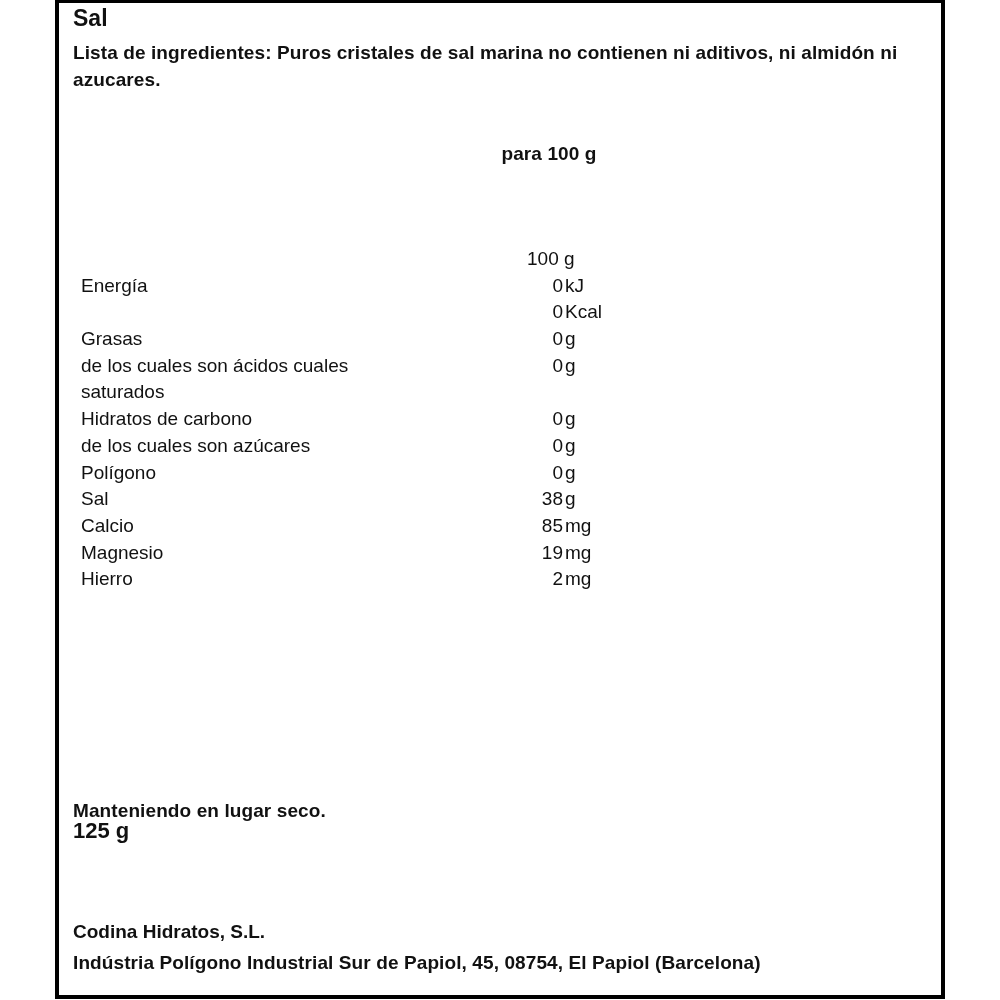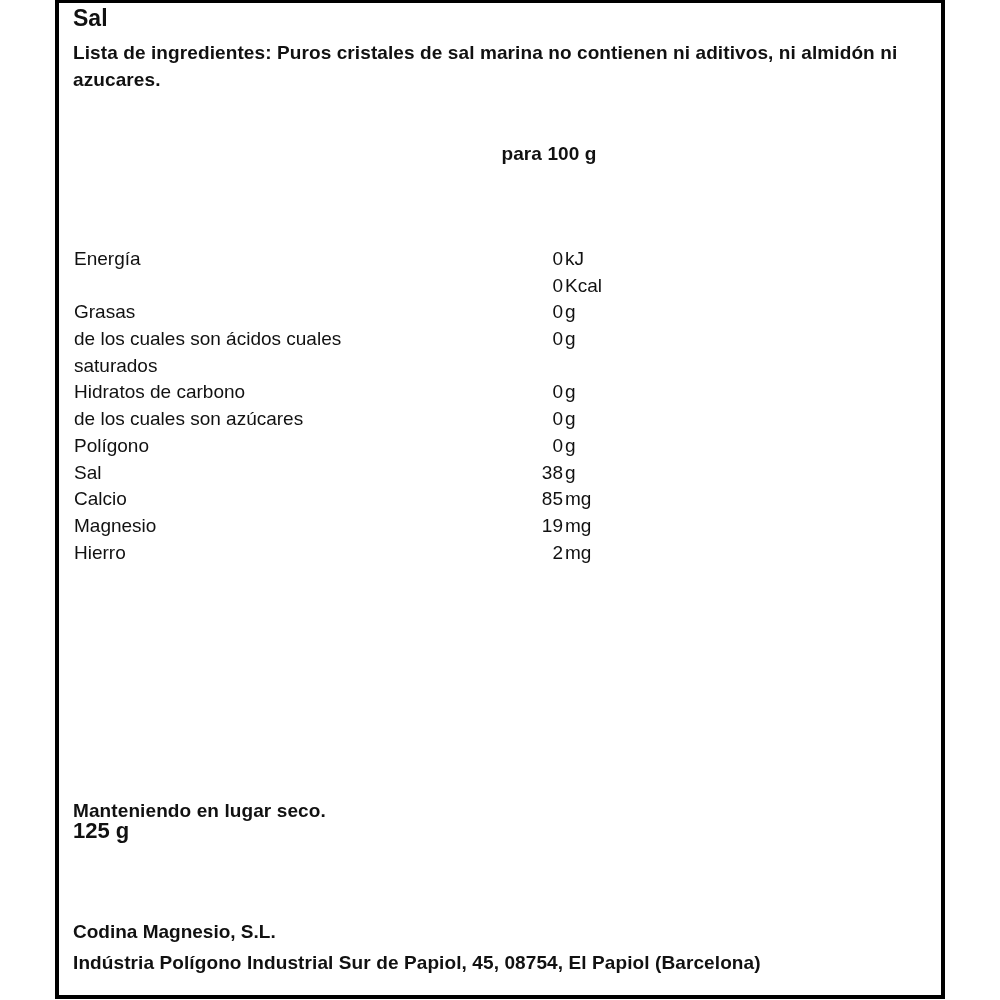--- a/index.html
+++ b/index.html
@@ -62,21 +62,21 @@
       width: 560px;
     }
     .row {
       position: relative;
       height: 26.7px;
       font-size: 19px;
       line-height: 26.7px;
     }
     .row .name {
       position: absolute;
-      left: 1px;
+      left: 8px;
       top: 0;
       white-space: nowrap;
     }
     .row .num {
       position: absolute;
       right: calc(560px - 490px);
       top: 0;
       text-align: right;
       white-space: nowrap;
     }
@@ -124,20 +124,23 @@
 <div class="abs title">Sal</div>
 
 <div class="abs text ingredients">Lista de ingredientes: Puros cristales de sal marina no contienen ni aditivos, ni almidón ni azucares.</div>
 
 <div class="abs text ref-header">
   <div>para 100 g</div>
 </div>
 
 <div class="table">
   <div class="row">
+    <span class="full">100 g</span>
+  </div>
+  <div class="row">
     <span class="name">Energía</span>
     <span class="num">0</span>
     <span class="unit">kJ</span>
   </div>
   <div class="row">
     <span class="name"></span>
     <span class="num">0</span>
     <span class="unit">Kcal</span>
   </div>
   <div class="row">
@@ -189,15 +192,15 @@
     <span class="name">Hierro</span>
     <span class="num">2</span>
     <span class="unit">mg</span>
   </div>
 </div>
 
 <div class="abs text storage">Manteniendo en lugar seco.</div>
 
 <div class="abs net-weight">125 g</div>
 
-<div class="abs company">Codina Magnesio, S.L.</div>
+<div class="abs company">Codina Hidratos, S.L.</div>
 
 <div class="abs text address">Indústria Polígono Industrial Sur de Papiol, 45, 08754, El Papiol (Barcelona)</div>
 
 </body></html>

